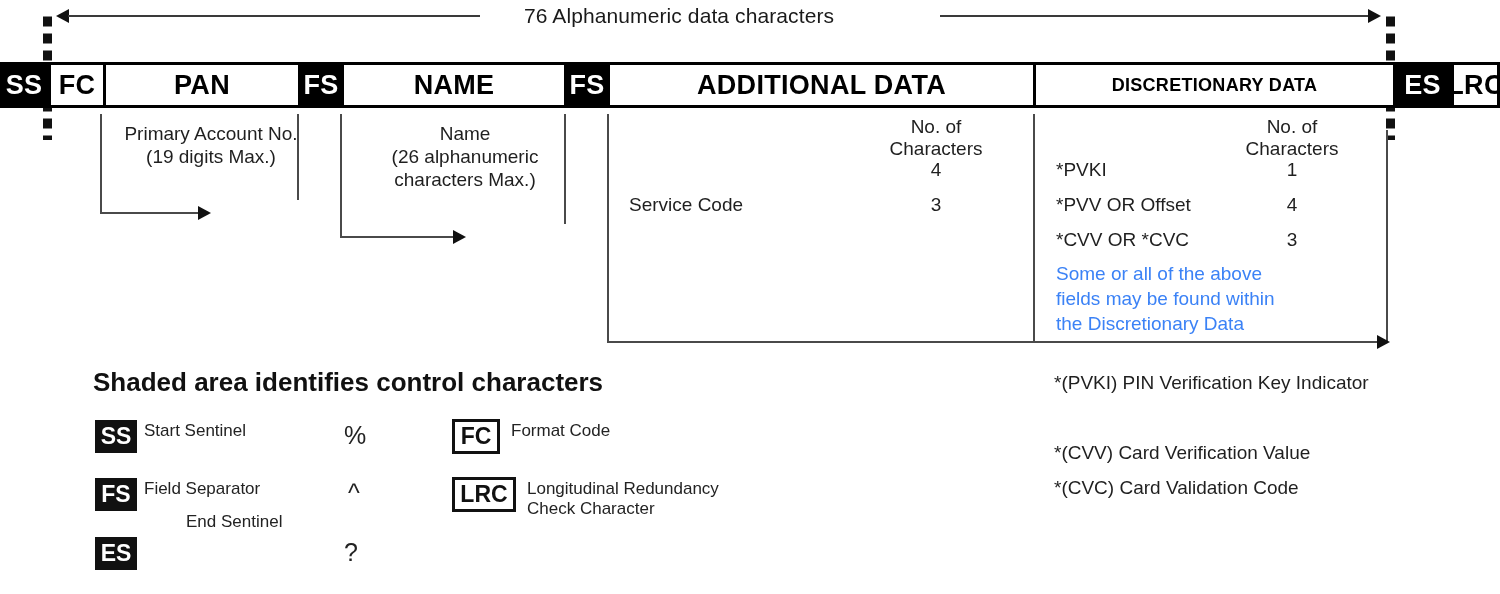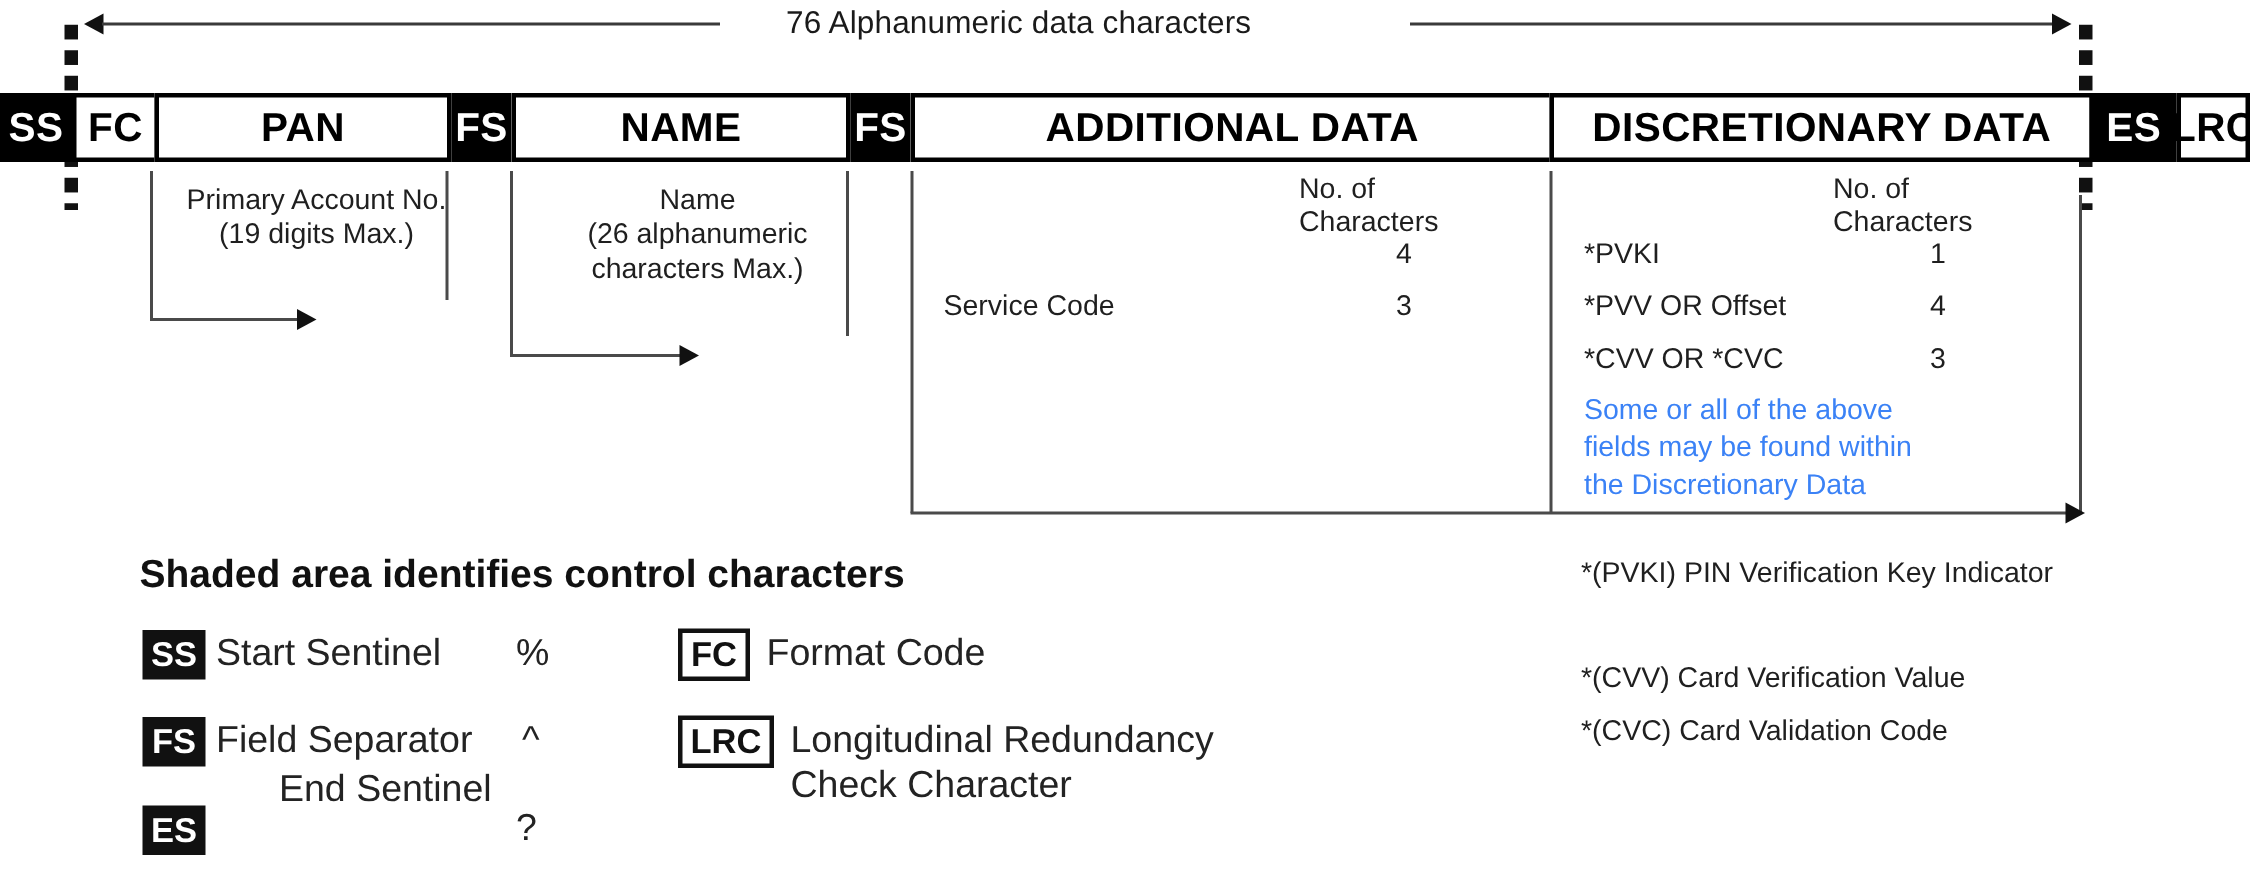--- a/index.html
+++ b/index.html
@@ -84,20 +84,21 @@
     color: #1f1f1f;
     text-align: center;
     line-height: 1.22;
     padding-left: 12px;
   }
 
   
   .tbl-head {
     font-size: 19px;
     color: #1f1f1f;
+    text-align: center;
     line-height: 1.15;
     white-space: nowrap;
   }
   .tbl-label {
     font-size: 19px;
     color: #1f1f1f;
     white-space: nowrap;
   }
   .tbl-num {
     font-size: 19px;
@@ -129,21 +130,21 @@
   .badge-solid {
     background: #111111;
     color: #ffffff;
   }
   .badge-outline {
     background: #ffffff;
     color: #111111;
     border: 3px solid #111111;
   }
   .legend-text {
-    font-size: 25px;
+    font-size: 17px;
     color: #232323;
     line-height: 1.18;
     white-space: nowrap;
   }
   .legend-char {
     font-size: 25px;
     color: #232323;
   }
 
   
@@ -177,21 +178,21 @@
     <div class="seg seg-data" style="left:103px;  width:198px; font-size:27px;">PAN</div>
 
     <div class="seg seg-ctrl" style="left:301px;  width:40px;  font-size:27px;">FS</div>
 
     <div class="seg seg-data" style="left:341px;  width:226px; font-size:27px;">NAME</div>
 
     <div class="seg seg-ctrl" style="left:567px;  width:40px;  font-size:27px;">FS</div>
 
     <div class="seg seg-data" style="left:607px;  width:429px; font-size:27px;">ADDITIONAL DATA</div>
 
-    <div class="seg seg-data" style="left:1033px; width:363px; font-size:27px;">DISCRETIONARY DATA</div>
+    <div class="seg seg-data" style="left:1033px; width:363px; font-size:18px;">DISCRETIONARY DATA</div>
 
     <div class="seg seg-ctrl" style="left:1393px; width:59px;  font-size:27px;">ES</div>
 
     <div class="seg seg-data" style="left:1451px; width:49px;  font-size:27px;">LRC</div>
   </div>
 
   <div class="abs brk-v" style="left:100px; top:114px; height:100px;"></div>
   <div class="abs brk-v" style="left:297px; top:114px; height:86px;"></div>
   <div class="abs brk-h" style="left:100px; top:212px; width:100px;"></div>
   <div class="abs arrowhead arrow-right" style="left:198px; top:206px;"></div>

